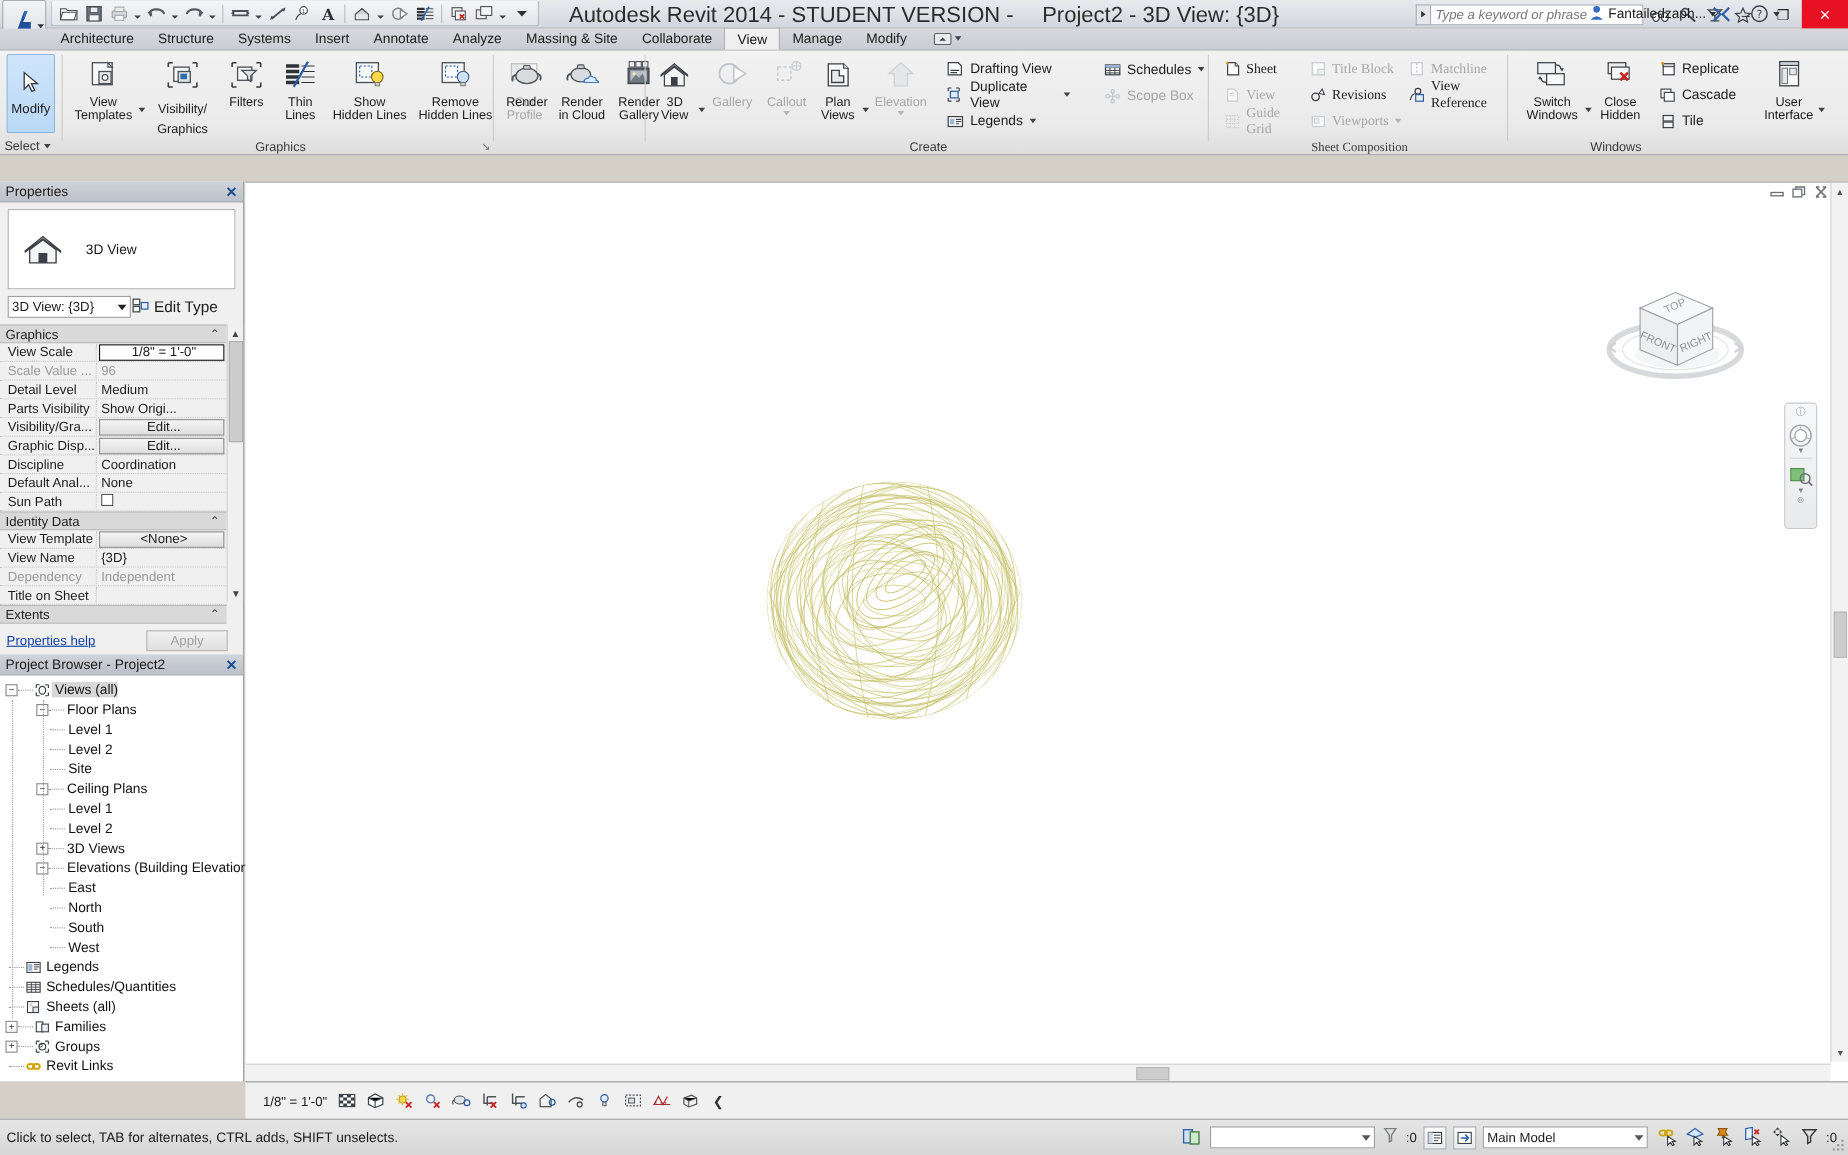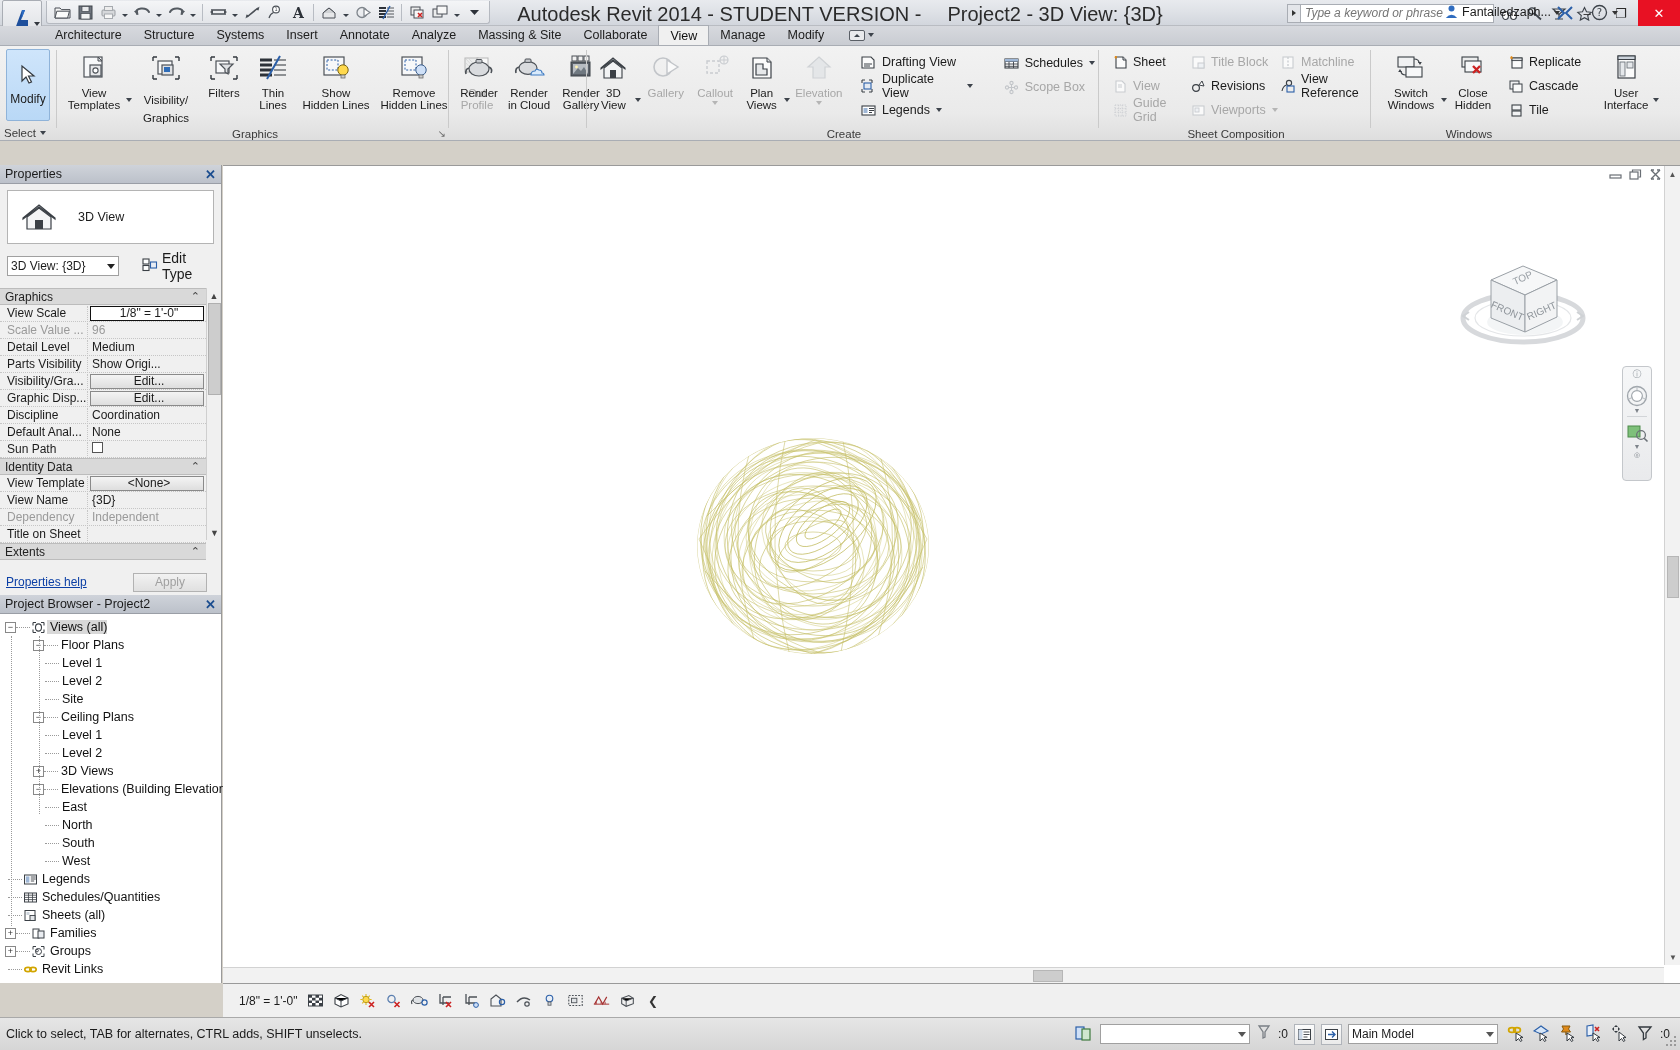--- a/index.html
+++ b/index.html
@@ -149,26 +149,26 @@
     background:#f0f0f0; border-right:1px solid #9a9a9a;
   }
   .pal-header {
     height:19px; background:linear-gradient(to bottom,#cfd3da,#bcc1ca);
     border-bottom:1px solid #9a9ea6;
     display:flex;align-items:center;justify-content:space-between;padding:0 5px;
     font-size:12.5px;color:#1b1b1b;
   }
   .pal-close { font-size:13px; color:#1b4d8f; font-weight:bold; cursor:pointer;}
   .prop-preview {
-    margin:6px 7px 0 7px; height:54px; background:#fff; border:1px solid #b4b4b4;
+    margin:6px 7px 0 7px; height:73px; background:#fff; border:1px solid #b4b4b4;
     display:flex; align-items:center;
   }
   .prop-preview .thumb { width:62px;height:58px;display:flex;align-items:center;justify-content:center;}
   .prop-preview .ptxt { font-size:12.5px; margin-left:8px; }
-  .type-row { margin:6px 7px 0 7px; display:flex; align-items:center; gap:22px; }
+  .type-row { margin:6px 7px 0 7px; display:flex; align-items:center; gap:0; }
   .type-select {
     flex:0 0 112px; height:20px; background:#fff; border:1px solid #a0a0a0;
     display:flex;align-items:center;justify-content:space-between;padding:0 3px;font-size:12px;
   }
   .type-select .cv { width:0;height:0;border-left:4px solid transparent;border-right:4px solid transparent;border-top:5px solid #222;}
   .edit-type { display:flex;align-items:center;gap:4px; font-size:14px;}
   .pgrid { margin-top:6px; position:relative; }
   .pgroup {
     height:17px; background:#d9d9d9; border-top:1px solid #bcbcbc; border-bottom:1px solid #bcbcbc;
     display:flex; align-items:center; justify-content:space-between; padding:0 6px 0 5px;
@@ -769,21 +769,21 @@
                 </svg>
             </span>
             <span>Scope Box</span>
           </div>
         </div>
       </div>
       <div class="panel-title">Create</div>
     </div>
     <div class="panel-sep" style="left:1098px;"></div>
 
-    <div class="panel" style="left:1102px; width:268px;">
+    <div class="panel" style="left:1102px; width:268px;font-family:Liberation Serif, serif;">
       <div class="panel-body" style="left:6px; flex-direction:column; padding-top:2px;">
         <div style="display:flex;">
           <div class="small-row" style="width:78px;">
             <span class="si">
               <svg width="17" height="15" viewBox="0 0 17 15">
                   <path d="M4 2h7l3 3v8H4z" fill="#fbfbfb" stroke="#3b4046" stroke-width="1.1"></path>
                   <path d="M11 2v3h3" fill="#dcdee1" stroke="#3b4046" stroke-width="1"></path>
                   <path d="M3 1.5l1.6 1.6M3 3.1l1.6-1.6" stroke="#e08a1a" stroke-width="1.6"></path>
                 </svg>
             </span>

